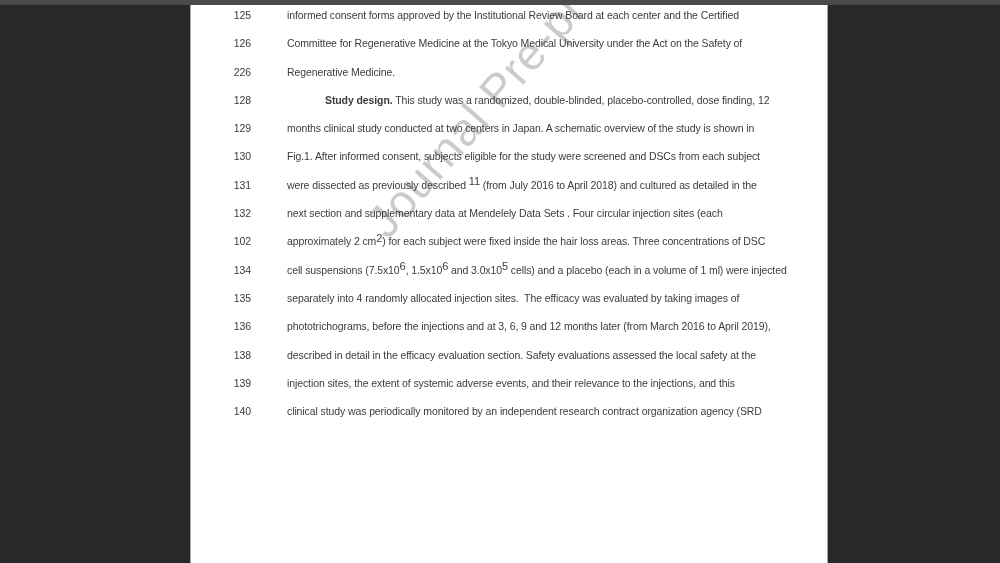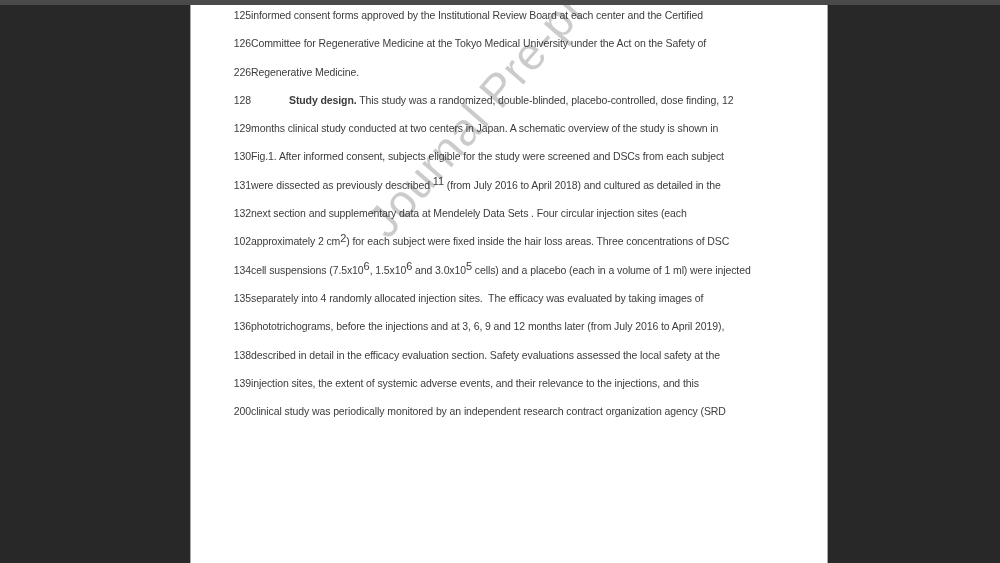--- a/index.html
+++ b/index.html
@@ -55,20 +55,21 @@
   }
   .line {
     display: flex;
     align-items: flex-start;
     height: 28.3px;
     white-space: pre;
     font-size: 10.5px;
     letter-spacing: -0.1px;
     color: var(--text);
     line-height: 14px;
+    gap: 36px;
   }
   .num {
     flex: 0 0 60px;
     width: 60px;
     text-align: right;
   }
   .txt {
     display: block;
   }
   .txt.indent { text-indent: 38px; }
@@ -93,19 +94,19 @@
         <div class="line"><span class="num">126</span><span class="txt"><span>Committee for Regenerative Medicine at the Tokyo Medical University under the Act on the Safety of</span></span></div>
         <div class="line"><span class="num">226</span><span class="txt"><span>Regenerative Medicine.</span></span></div>
         <div class="line"><span class="num">128</span><span class="txt indent"><span class="bold">Study design.</span><span> This study was a randomized, double-blinded, placebo-controlled, dose finding, 12</span></span></div>
         <div class="line"><span class="num">129</span><span class="txt"><span>months clinical study conducted at two centers in Japan. A schematic overview of the study is shown in</span></span></div>
         <div class="line"><span class="num">130</span><span class="txt"><span>Fig.1. After informed consent, subjects eligible for the study were screened and DSCs from each subject</span></span></div>
         <div class="line"><span class="num">131</span><span class="txt"><span>were dissected as previously described </span><sup>11</sup><span> (from July 2016 to April 2018) and cultured as detailed in the</span></span></div>
         <div class="line"><span class="num">132</span><span class="txt"><span>next section and supplementary data at Mendelely Data Sets . Four circular injection sites (each</span></span></div>
         <div class="line"><span class="num">102</span><span class="txt"><span>approximately 2 cm</span><sup>2</sup><span>) for each subject were fixed inside the hair loss areas. Three concentrations of DSC</span></span></div>
         <div class="line"><span class="num">134</span><span class="txt"><span>cell suspensions (7.5x10</span><sup>6</sup><span>, 1.5x10</span><sup>6</sup><span> and 3.0x10</span><sup>5</sup><span> cells) and a placebo (each in a volume of 1 ml) were injected</span></span></div>
         <div class="line"><span class="num">135</span><span class="txt"><span>separately into 4 randomly allocated injection sites.  The efficacy was evaluated by taking images of</span></span></div>
-        <div class="line"><span class="num">136</span><span class="txt"><span>phototrichograms, before the injections and at 3, 6, 9 and 12 months later (from July 2016 to April 2019),</span></span></div>
+        <div class="line"><span class="num">136</span><span class="txt"><span>phototrichograms, before the injections and at 3, 6, 9 and 12 months later (from March 2016 to April 2019),</span></span></div>
         <div class="line"><span class="num">138</span><span class="txt"><span>described in detail in the efficacy evaluation section. Safety evaluations assessed the local safety at the</span></span></div>
         <div class="line"><span class="num">139</span><span class="txt"><span>injection sites, the extent of systemic adverse events, and their relevance to the injections, and this</span></span></div>
-        <div class="line"><span class="num">200</span><span class="txt"><span>clinical study was periodically monitored by an independent research contract organization agency (SRD</span></span></div>
+        <div class="line"><span class="num">140</span><span class="txt"><span>clinical study was periodically monitored by an independent research contract organization agency (SRD</span></span></div>
       </div>
   </div>
 </div>
 
 </body></html>

